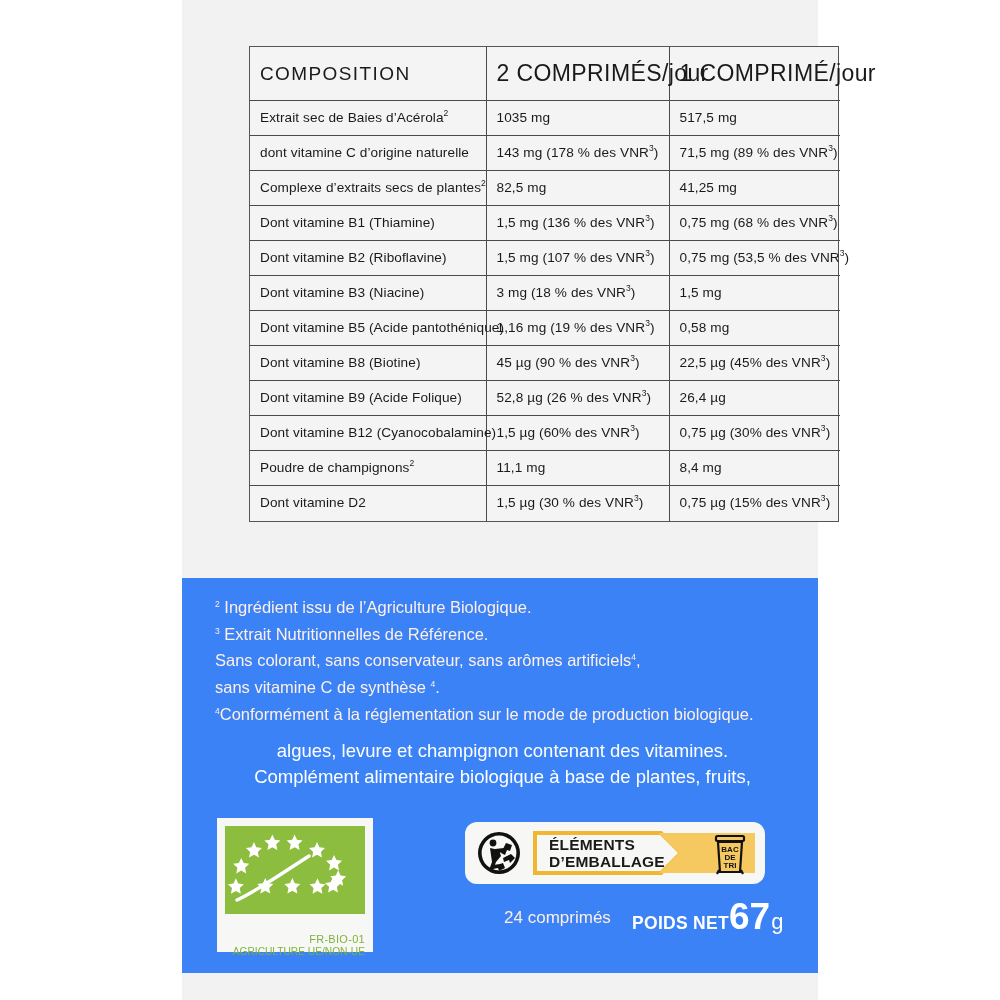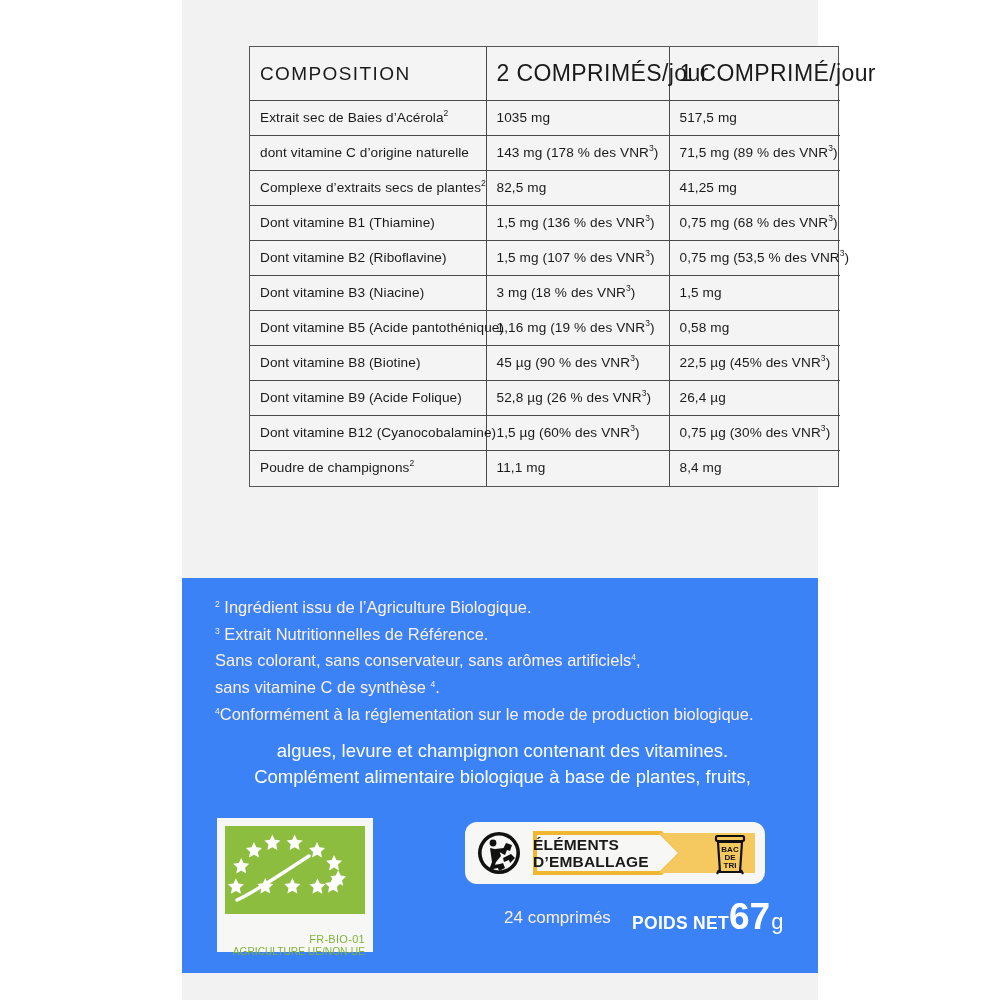--- a/index.html
+++ b/index.html
@@ -131,21 +131,21 @@
   .triman-band{
     position:relative;
     margin-left:6px;
     width:228px;height:48px;
     display:flex;align-items:center;
   }
   .band-bg{position:absolute;inset:0;}
   .triman-label{
     position:relative;
     z-index:2;
-    margin-left:2px;
+    margin-left:18px;
     font-size:15.5px;
     font-weight:bold;
     line-height:1.12;
     color:#1a1a1a;
     letter-spacing:.2px;
   }
   .bin{
     position:absolute;right:8px;top:3px;z-index:3;
     width:42px;height:44px;
   }
@@ -233,20 +233,25 @@
           </tr>
           <tr>
             <td>Dont vitamine B12 (Cyanocobalamine)</td>
             <td>1,5 µg (60% des VNR<sup>3</sup>)</td>
             <td>0,75 µg (30% des VNR<sup>3</sup>)</td>
           </tr>
           <tr>
             <td>Poudre de champignons<sup>2</sup></td>
             <td>11,1 mg</td>
             <td>8,4 mg</td>
+          </tr>
+          <tr>
+            <td>Dont vitamine D2</td>
+            <td>1,5 µg (30 % des VNR<sup>3</sup>)</td>
+            <td>0,75 µg (15% des VNR<sup>3</sup>)</td>
           </tr>
         </tbody>
     </table>
   </div>
 
   <div class="red-panel">
 
     <div class="notes">
       <div class="line"><sup>2</sup> <span>Ingrédient issu de l’Agriculture Biologique.</span></div>
       <div class="line"><sup>3</sup> <span>Extrait Nutritionnelles de Référence.</span></div>

